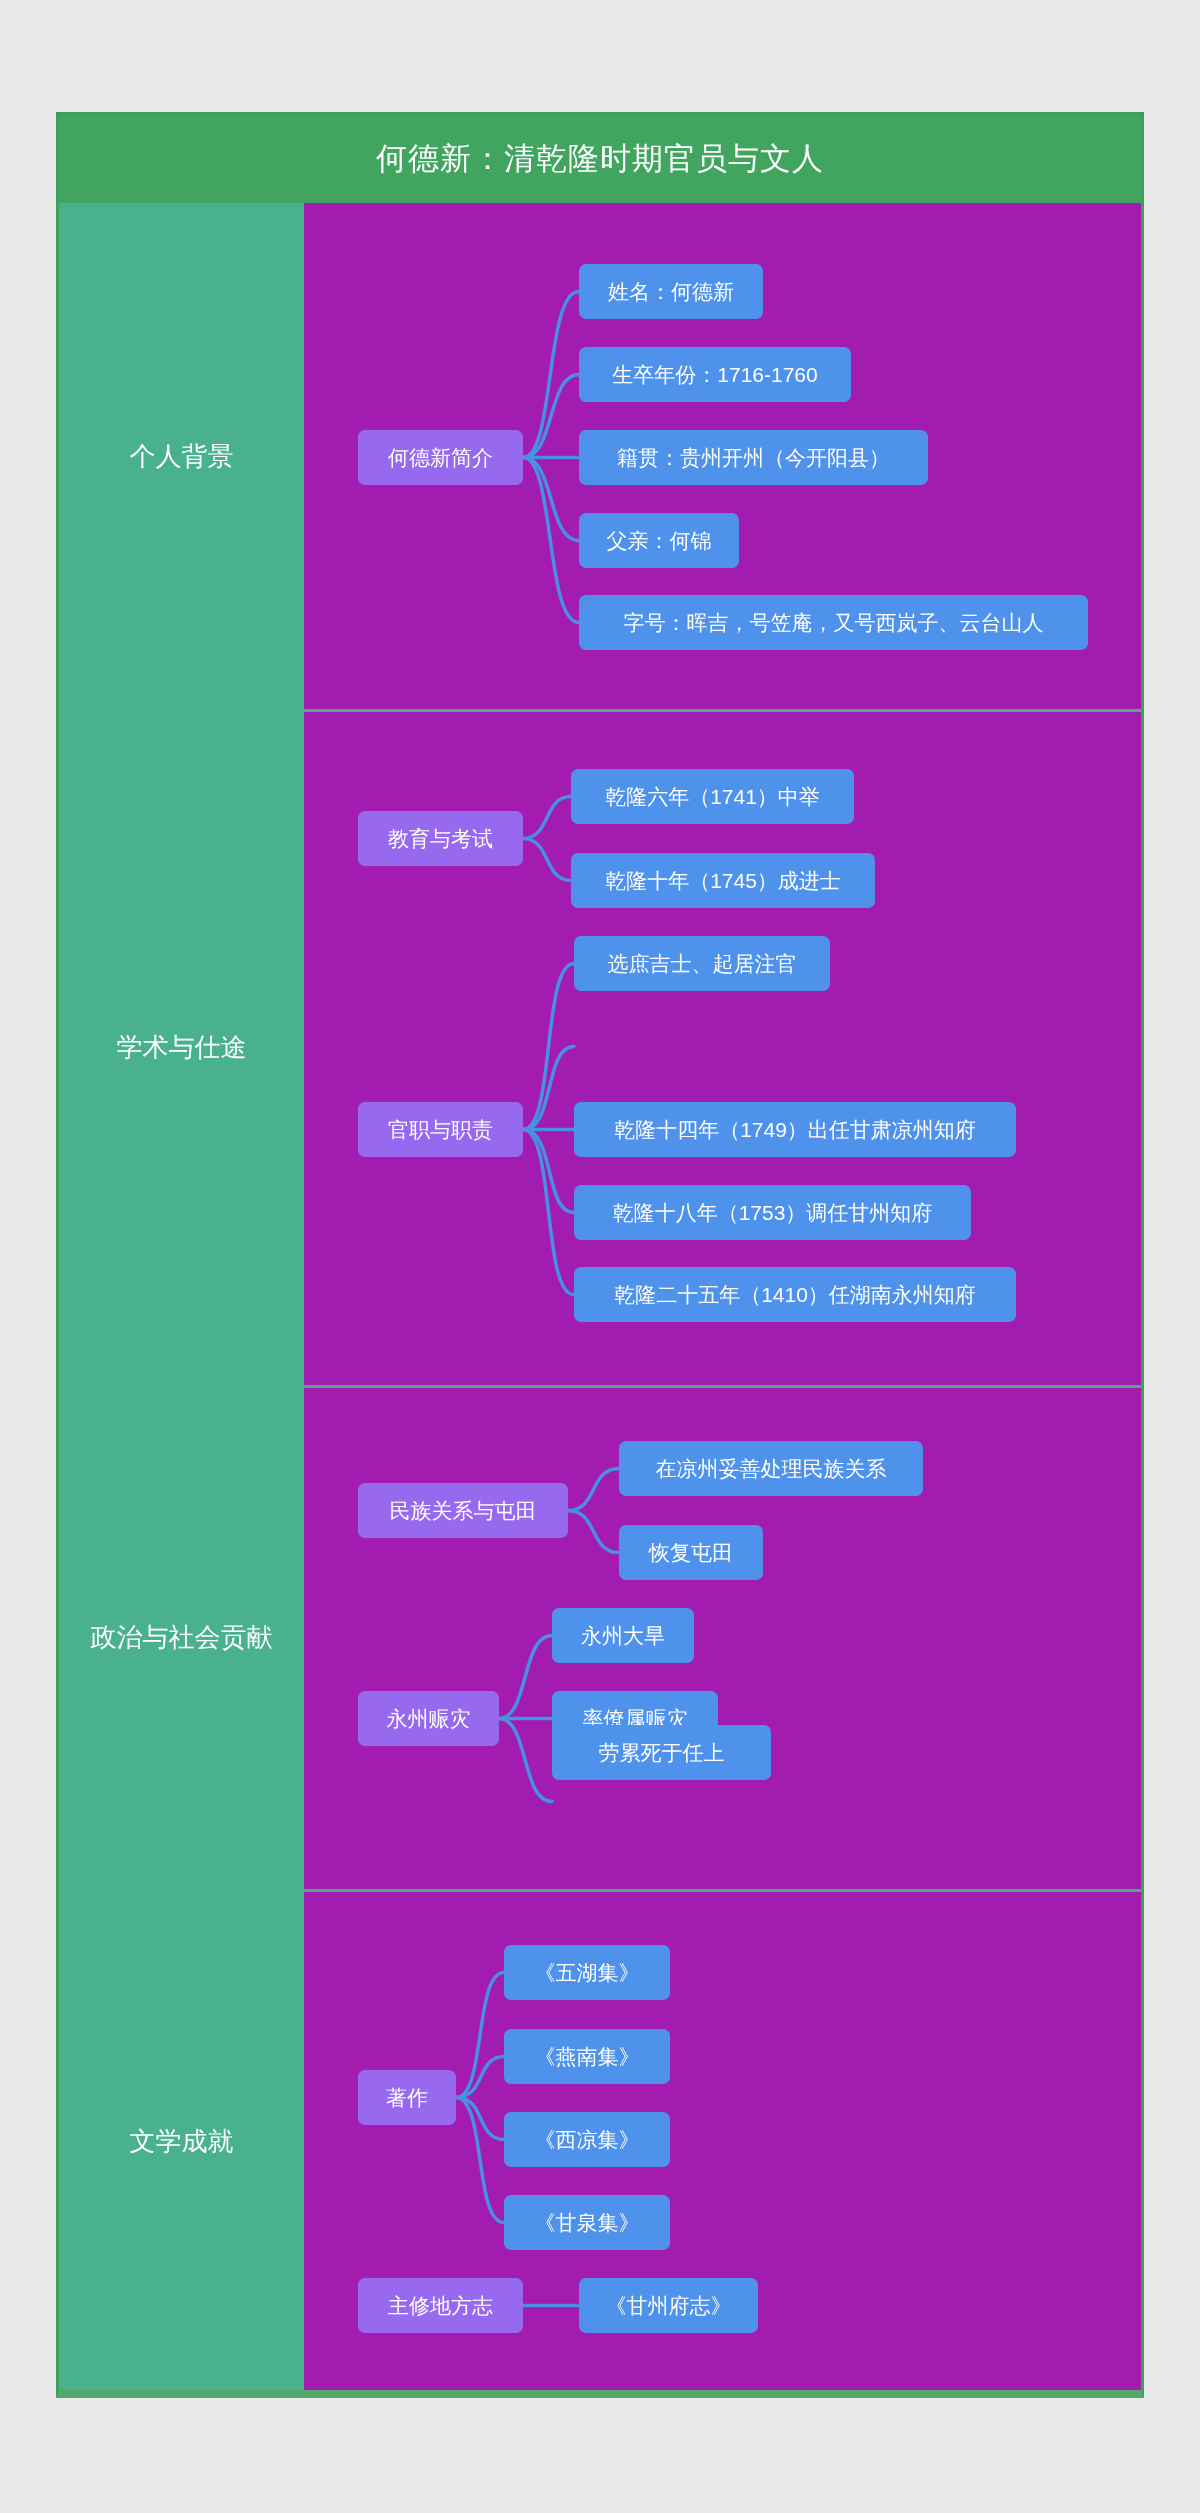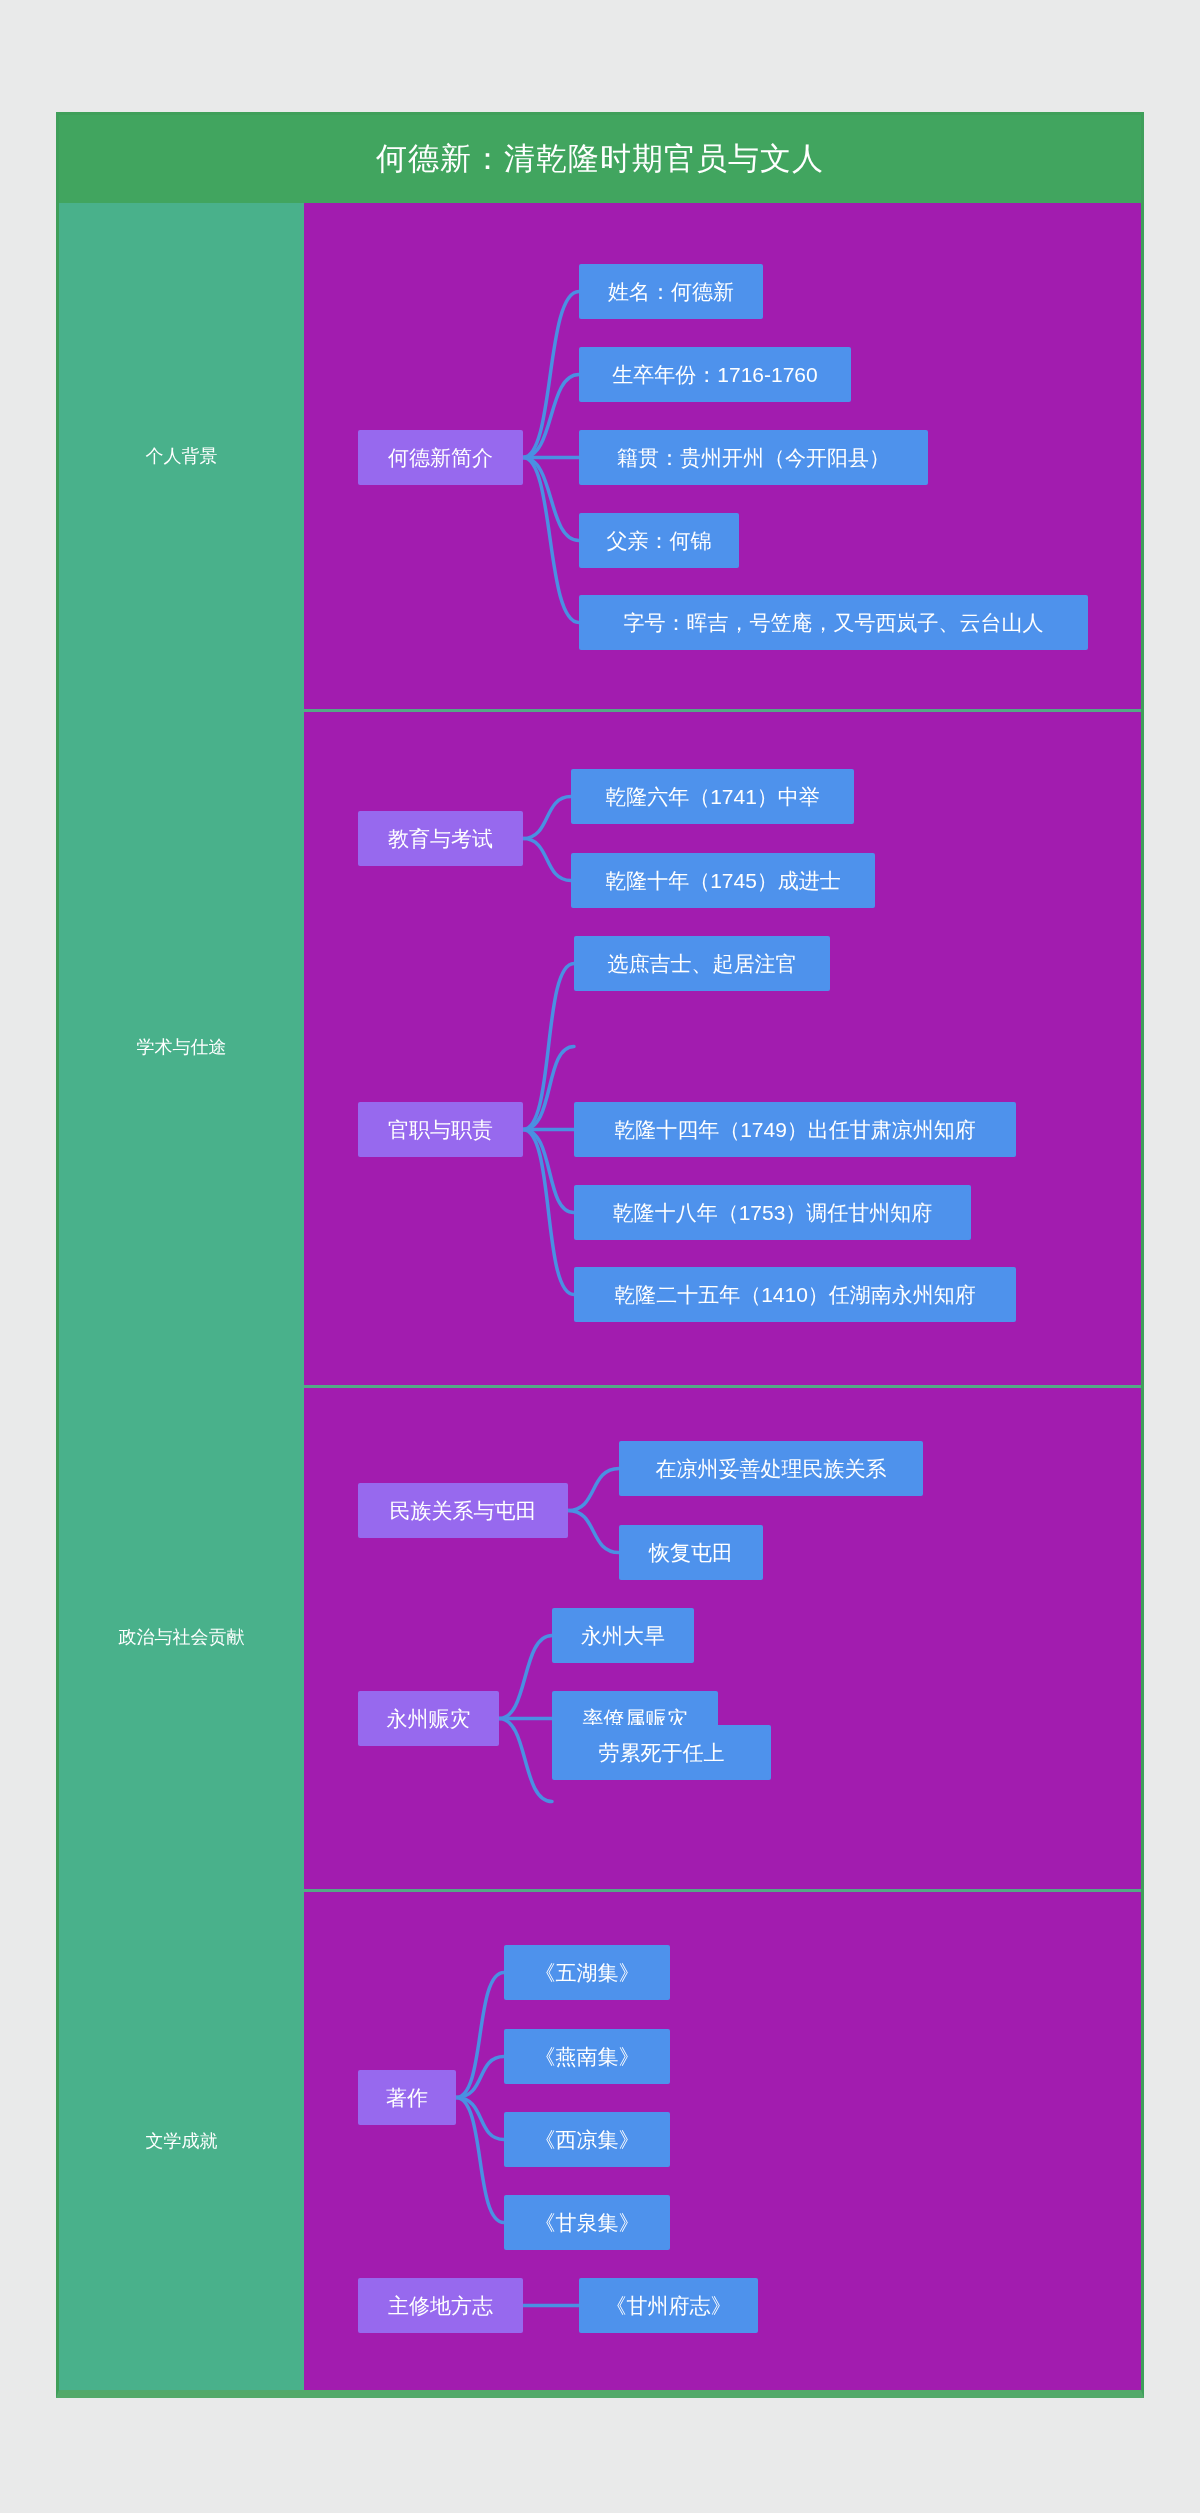--- a/index.html
+++ b/index.html
@@ -23,36 +23,36 @@
     color:#ffffff;font-size:31px;letter-spacing:1px;
     display:flex;align-items:center;justify-content:center;
     z-index:3;
   }
   .sidebar{
     position:absolute;left:0;top:88px;bottom:0;width:245px;
     background:#49b18b;z-index:2;
   }
   .side-label{
     position:absolute;left:0;width:245px;z-index:4;
-    color:#ffffff;font-size:18px;text-align:center;line-height:36px;
+    color:#ffffff;font-size:26px;text-align:center;line-height:36px;
   }
   .separator{
     position:absolute;left:245px;right:0;height:3px;
     background:#53a986;z-index:2;
   }
   .edges{
     position:absolute;left:0;top:0;width:1082px;height:2275px;
     z-index:1;pointer-events:none;
   }
   .edges path{stroke:#4a90e2;stroke-width:3.5;fill:none;stroke-linecap:round;}
   .node{
     position:absolute;z-index:5;
     display:flex;align-items:center;justify-content:center;
     color:#ffffff;font-size:21px;white-space:nowrap;
-    border-radius:2px;box-sizing:border-box;
+    border-radius:7px;box-sizing:border-box;
   }
   .branch{background:#9769ee;}
   .leaf{background:#4e92ec;}
 </style>
 </head>
 <body>
 
 <div class="canvas">
 
   <div class="header">

